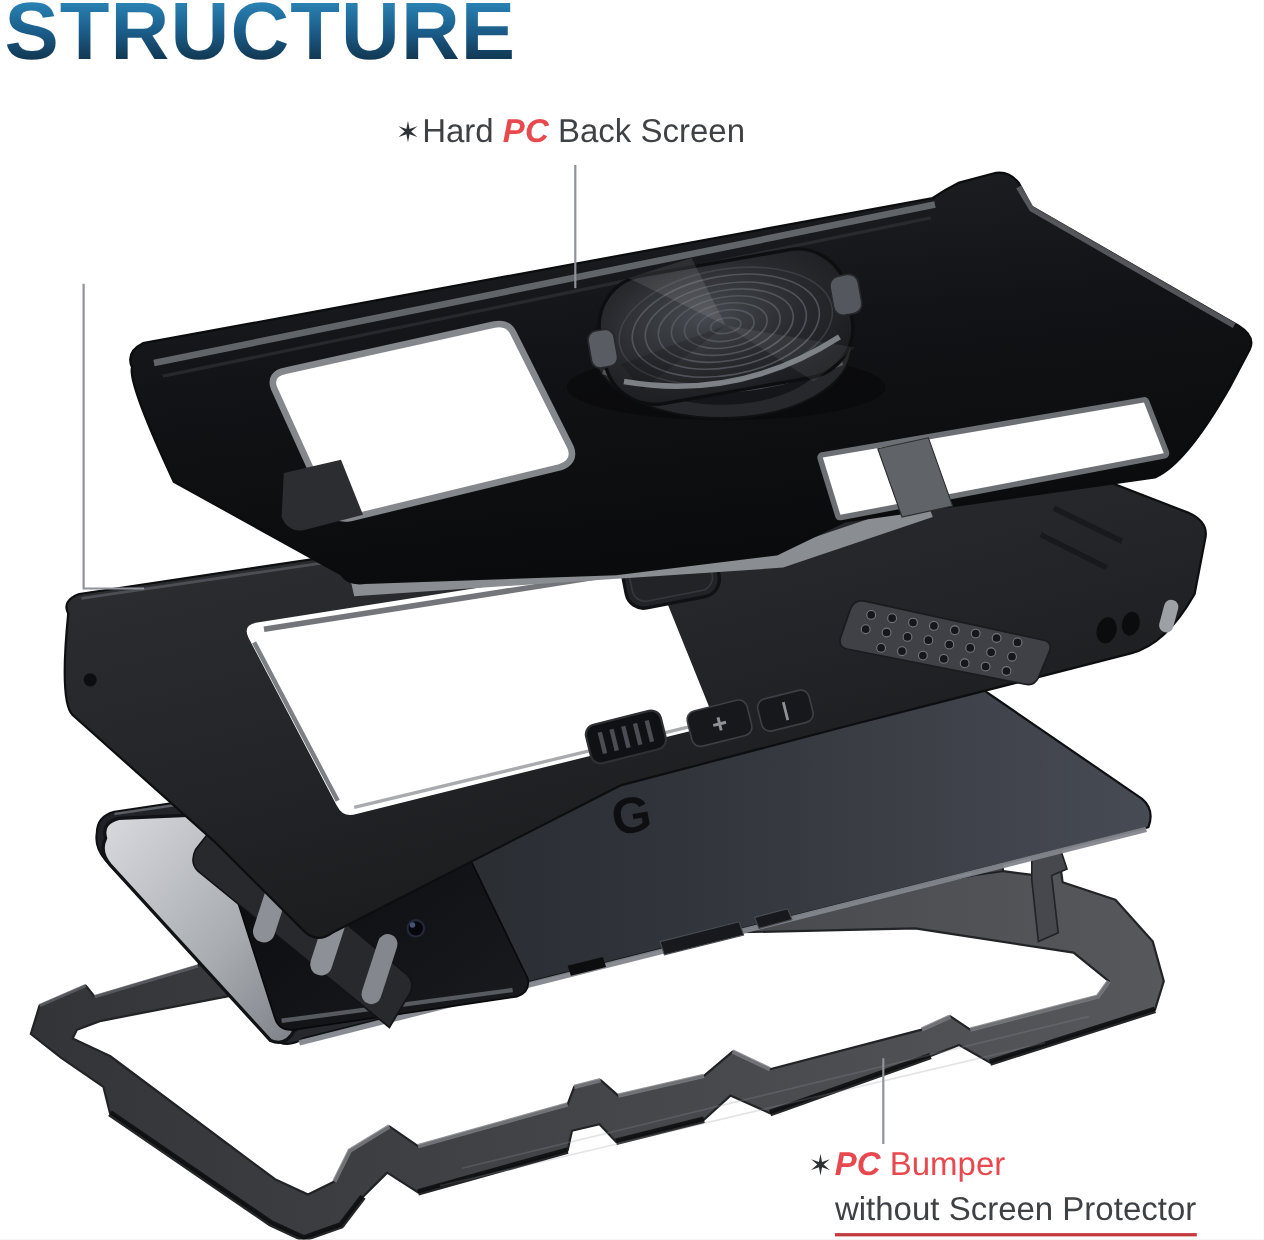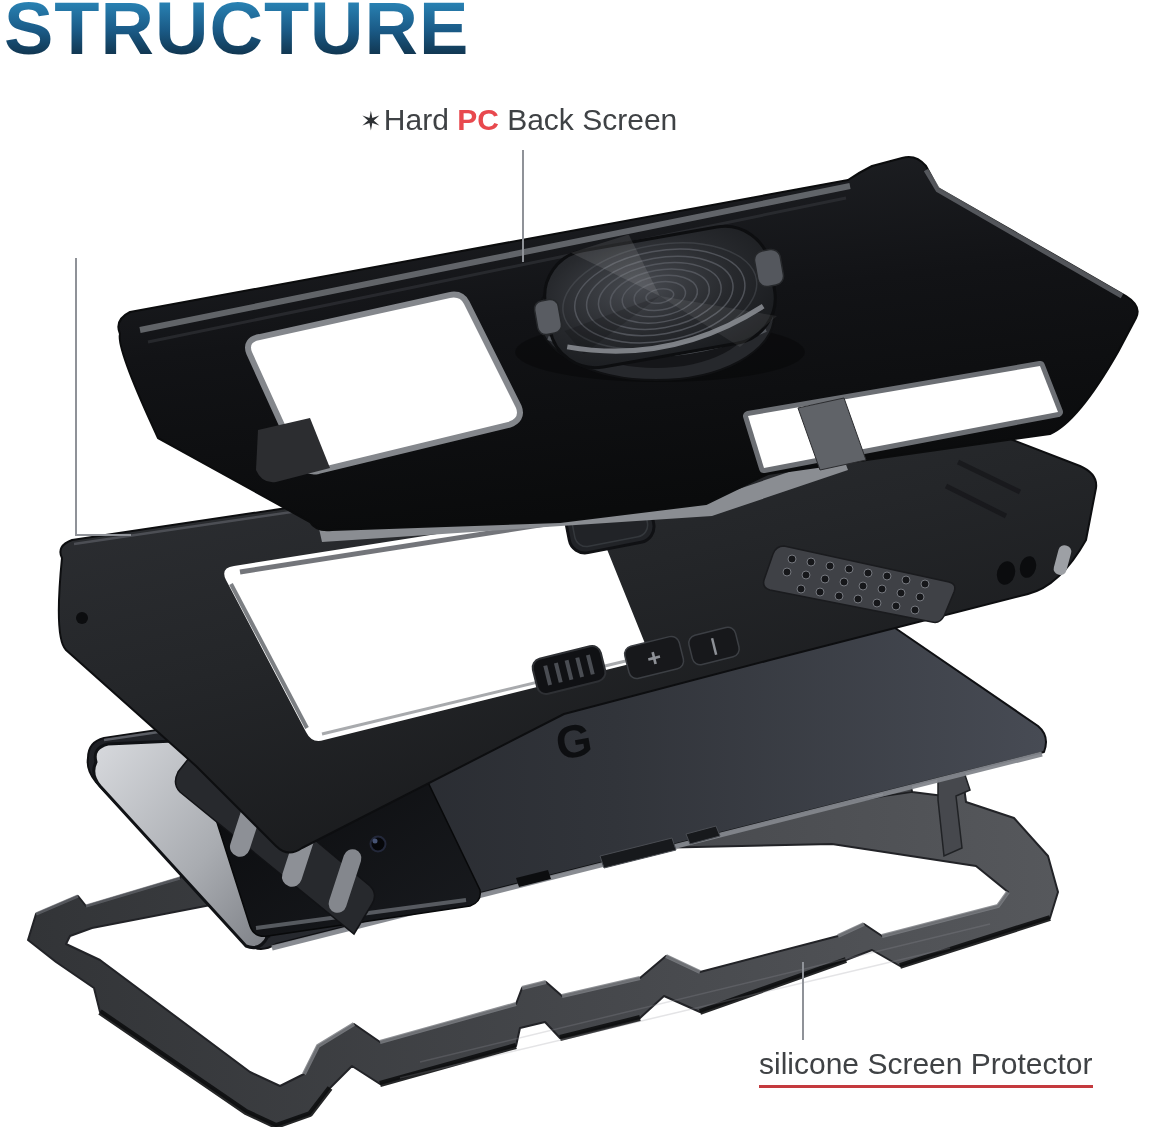--- a/index.html
+++ b/index.html
@@ -10,21 +10,21 @@
   .stage{position:relative;width:1149px;height:1127px;background:var(--bg);overflow:hidden;
          font-family:"Liberation Sans","DejaVu Sans",sans-serif;}
   .stage svg{position:absolute;left:0;top:0;}
   .title{position:absolute;left:4px;top:-10px;font-size:74px;line-height:78px;font-weight:bold;
          letter-spacing:1px;
          background:linear-gradient(180deg,var(--title-top) 0%,var(--title-mid) 52%,var(--title-bottom) 100%);
          -webkit-background-clip:text;background-clip:text;color:transparent;
          -webkit-text-fill-color:transparent;}
   .label{position:absolute;font-size:30px;line-height:36px;color:var(--text-dark);white-space:nowrap;}
   .label .star{font-size:26px;margin-right:2px;color:#2e3134;}
-  .label .hl{color:var(--accent);font-weight:bold;}
+  .label .hl{color:var(--accent);font-weight:bold;font-style:italic;}
   .label .hl-light{color:var(--accent);}
   .label-backcover{left:360px;top:102px;}
   .label-silicone{left:0px;top:208px;}
   .label-bumper{left:735px;top:1041px;}
   .label-bumper .line2{display:inline-block;margin-left:24px;margin-top:5px;
          padding-bottom:3px;border-bottom:3px solid var(--underline);color:var(--text-dark);}
 </style>
 </head>
 <body>
 
@@ -231,16 +231,17 @@
   </svg>
 
   <div class="title">STRUCTURE</div>
 
   <div class="label label-backcover">
     <span class="star">✶</span><span>Hard </span><span class="hl">PC</span><span> Back Screen</span>
   </div>
 
 
   <div class="label label-bumper">
-    <div><span class="line2">silicone Screen Protector</span></div>
+    <div><span class="star">✶</span><span class="hl">PC</span><span class="hl-light"> Bumper</span></div>
+    <div><span class="line2">without Screen Protector</span></div>
   </div>
 
 </div>
 
 </body></html>

